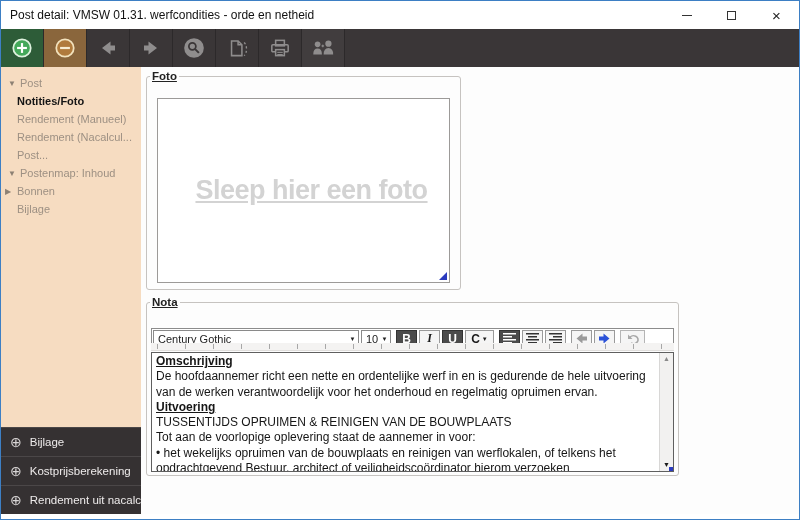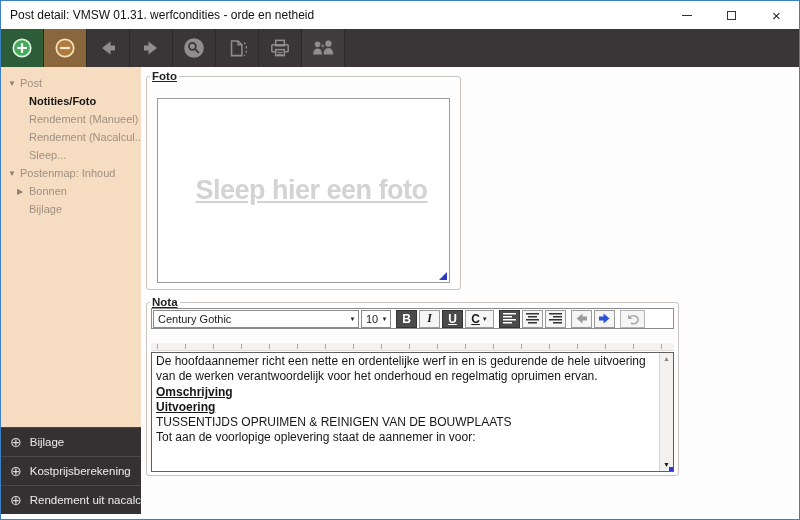--- a/index.html
+++ b/index.html
@@ -22,39 +22,39 @@
   .tool-btn.remove { background:#8a663c; }
   .tool-btn.users-b { background:#413d3e; }
 
   
   .content { flex:1; display:flex; min-height:0; }
   .sidebar { width:140px; flex:0 0 auto; background:#f6dcc1; display:flex; flex-direction:column; }
   .tree { flex:1; padding-top:7px; overflow:hidden; }
   .tree-item { height:18px; display:flex; align-items:center; font-size:11px; color:#9d9083; white-space:nowrap; overflow:hidden; cursor:default; }
   .tree-item .marker { width:12px; flex:0 0 auto; font-size:8px; color:#8d8174; }
   .tree-item.lvl0 { padding-left:7px; }
-  .tree-item.lvl1 { padding-left:16px; }
+  .tree-item.lvl1 { padding-left:4px; }
   .tree-item.selected { color:#151515; font-weight:bold; }
   .actions { flex:0 0 auto; }
   .action-btn { height:29px; background:#353132; border-top:1px solid #4b4748; color:#eeebeb; font-size:11.5px; display:flex; align-items:center; gap:8px; padding-left:9px; cursor:default; }
   .action-btn .plus-glyph { font-size:14px; color:#d8d5d5; line-height:1; }
 
   .main { flex:1; position:relative; background:#fdfdfd; overflow:hidden; }
   .bottomstrip { height:5px; flex:0 0 auto; background:#fff; }
 
   fieldset.group { position:absolute; border:1px solid #c6c3c0; border-radius:3px; background:transparent; }
   fieldset.group legend { font-size:11.5px; font-weight:bold; text-decoration:underline; color:#222; margin-left:3px; padding:0 2px; }
 
   #foto-group { left:5px; top:3px; width:315px; height:220px; }
   .dropzone { position:absolute; left:10px; right:10px; top:16px; bottom:6px; border:1px solid #9c9a98; background:#fff; display:flex; align-items:center; justify-content:center; overflow:hidden; }
   .drop-text { font-size:27px; font-weight:bold; letter-spacing:-0.5px; color:#d3d3d3; text-decoration:underline; white-space:nowrap;margin-left:16px; }
   .grip-tri { position:absolute; right:2px; bottom:2px; width:0; height:0; border-style:solid; border-width:0 0 8px 8px; border-color:transparent transparent #2b3bbf transparent; }
 
   #nota-group { left:5px; top:229px; width:533px; height:180px; }
-  .editor-toolbar { position:absolute; left:4px; right:4px; top:0; height:21px; border:1px solid #8c8c8c; background:#fff; display:flex; align-items:center; padding:0 1px; }
+  .editor-toolbar { position:absolute; left:4px; right:4px; top:20px; height:21px; border:1px solid #8c8c8c; background:#fff; display:flex; align-items:center; padding:0 1px; }
   .combo { height:18px; border:1px solid #8a8a8a; background:#fff; display:flex; align-items:center; font-size:11px; color:#222; flex:0 0 auto; }
   .combo .val { flex:1; padding:0 4px; white-space:nowrap; overflow:hidden; }
   .combo .arr { width:11px; font-size:6px; text-align:center; color:#222; }
   #font-combo { width:206px; }
   #size-combo { width:30px; margin-left:2px; }
   .tb-group { display:flex; gap:2px; margin-left:5px; flex:0 0 auto; align-items:center; }
   .fmt-btn { width:21px; height:18px; border:1px solid #9a9a9a; background:#f5f5f5; display:flex; align-items:center; justify-content:center; font-size:12px; font-weight:bold; color:#1a1a1a; }
   .fmt-btn.it { font-style:italic; font-family:"Liberation Serif",serif; }
   .fmt-btn.un span, .fmt-btn.cl span.l { text-decoration:underline; }
   .fmt-btn.cl { width:29px; gap:2px; }
@@ -170,21 +170,21 @@
           <div class="tree-item lvl1">
             <span class="marker"></span>
             <span>Rendement (Manueel)</span>
           </div>
           <div class="tree-item lvl1">
             <span class="marker"></span>
             <span>Rendement (Nacalcul...</span>
           </div>
           <div class="tree-item lvl1">
             <span class="marker"></span>
-            <span>Sleep...</span>
+            <span>Post...</span>
           </div>
           <div class="tree-item lvl0">
             <span class="marker">▼</span>
             <span>Postenmap: Inhoud</span>
           </div>
           <div class="tree-item lvl1">
             <span class="marker">▶</span>
             <span>Bonnen</span>
           </div>
           <div class="tree-item lvl1">
@@ -298,25 +298,26 @@
         </div>
 
         <div class="ruler"></div>
 
         <div class="textarea">
           <div class="scrollbar">
             <div class="sb-up">▲</div>
             <div class="sb-down">▼</div>
             <div class="grip-dot"></div>
           </div>
-        <div class="para">De hoofdaannemer richt een nette en ordentelijke werf in en is gedurende de hele uitvoering van de werken verantwoordelijk voor het onderhoud en regelmatig opruimen ervan.</div>
-            <div class="para heading">Omschrijving</div>
+        <div class="para heading">Omschrijving</div>
+            <div class="para">De hoofdaannemer richt een nette en ordentelijke werf in en is gedurende de hele uitvoering van de werken verantwoordelijk voor het onderhoud en regelmatig opruimen ervan.</div>
             <div class="para heading">Uitvoering</div>
             <div class="para">TUSSENTIJDS OPRUIMEN &amp; REINIGEN VAN DE BOUWPLAATS</div>
             <div class="para">Tot aan de voorlopige oplevering staat de aannemer in voor:</div>
+            <div class="para">• het wekelijks opruimen van de bouwplaats en reinigen van werflokalen, of telkens het opdrachtgevend Bestuur, architect of veiligheidscoördinator hierom verzoeken</div>
           </div>
       </fieldset>
 
     </div>
   </div>
 
   <div class="bottomstrip"></div>
 </div>
 
 </body></html>

